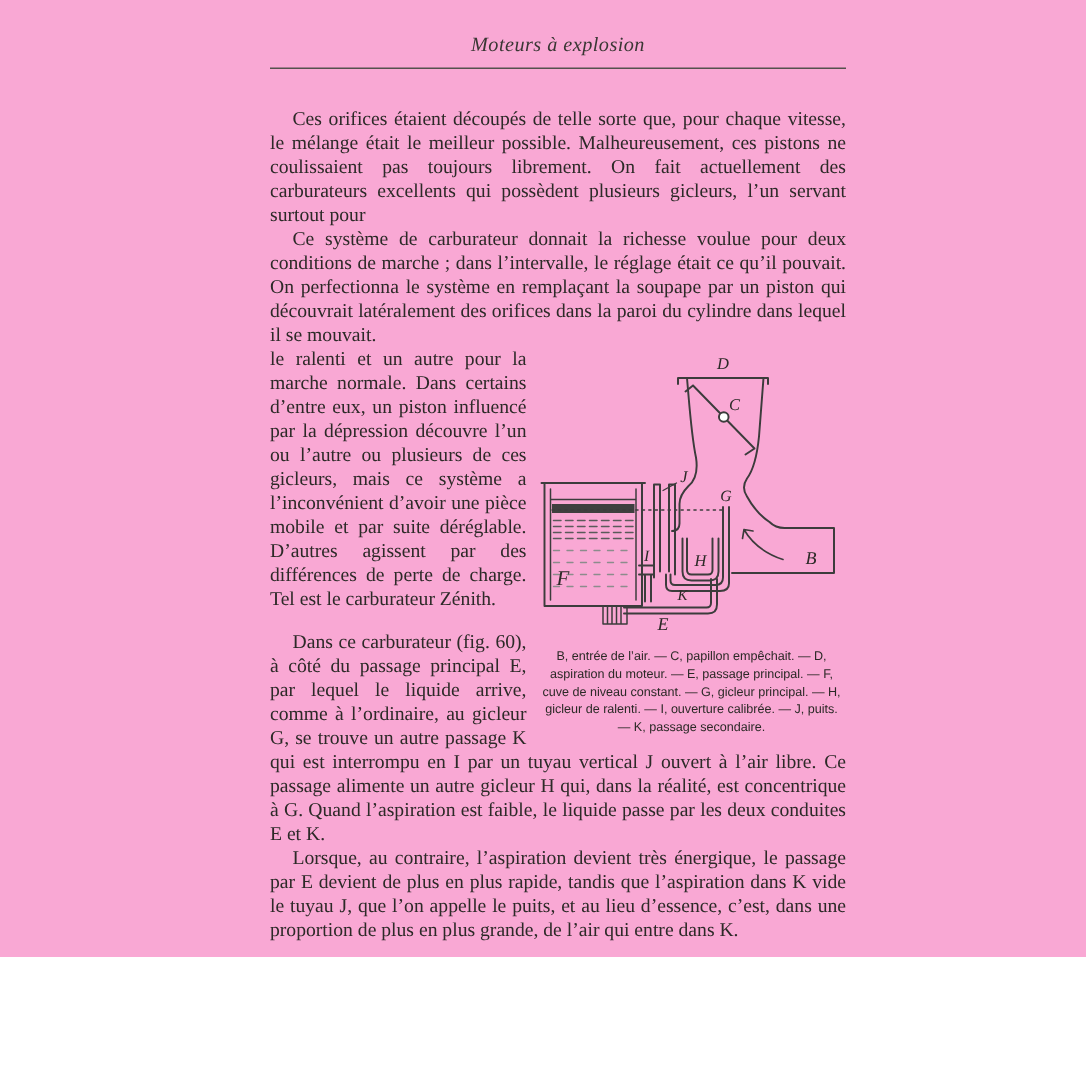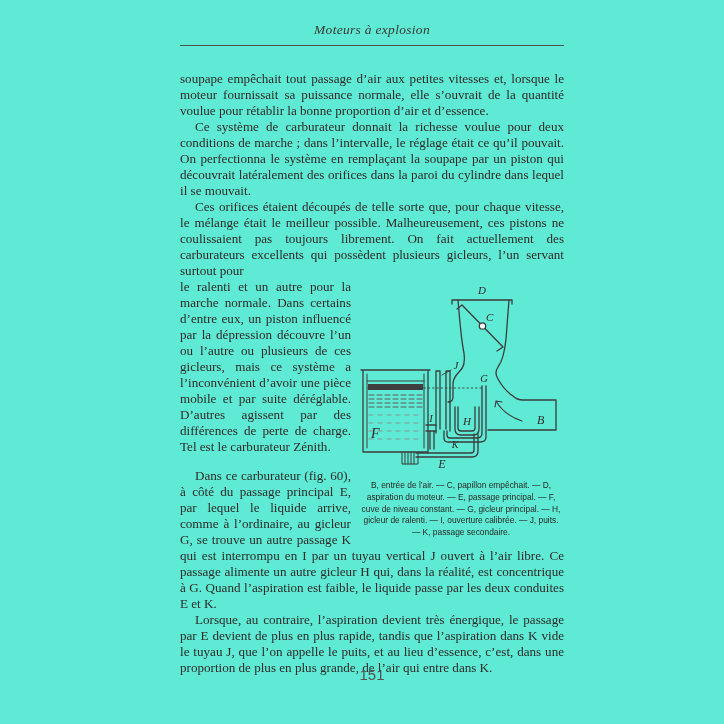--- a/index.html
+++ b/index.html
@@ -1,16 +1,16 @@
 <!DOCTYPE html>
 <html><head>
 <meta charset="utf-8">
 <style>
   html,body{margin:0;padding:0;background:#ffffff;}
-  #page{position:relative;width:724px;height:724px;background:#5eead4;overflow:hidden;
+  #page{position:relative;width:724px;height:638px;background:#f9a8d4;overflow:hidden;
         font-family:"Liberation Serif", serif;color:#2d2a28;}
   .text-col{position:absolute;left:180px;top:22px;width:384px;}
   .running-head{text-align:center;font-style:italic;font-size:13.5px;color:#3a3734;letter-spacing:.3px;}
   .head-rule{border:none;border-top:1.2px solid #55514d;margin:7px 0 0 0;}
   .body-text{margin-top:25px;font-size:13.1px;line-height:16px;text-align:justify;}
   .para{margin:0;text-indent:15px;}
   .para.first{text-indent:0;}
   figure.fig{float:right;width:206px;margin:2px 0 6px 7px;padding:0;}
   figcaption{margin-top:5px;text-align:center;font-family:"Liberation Sans", sans-serif;}
   .cap-title{font-weight:bold;font-size:9.2px;color:#1e1c1a;margin-bottom:3px;letter-spacing:.1px;}
@@ -24,25 +24,24 @@
 
 <div id="page">
 
   <div class="text-col">
 
     <div class="running-head">Moteurs à explosion</div>
     <hr class="head-rule">
 
     <div class="body-text">
 
-      <p class="para first">soupape empêchait tout passage d’air aux petites vitesses et, lorsque le moteur fournissait sa puissance normale, elle s’ouvrait de la quantité voulue pour rétablir la bonne proportion d’air et d’essence.</p>
 
-      <p class="para">Ce système de carburateur donnait la richesse voulue pour deux conditions de marche ; dans l’intervalle, le réglage était ce qu’il pouvait. On perfectionna le système en remplaçant la soupape par un piston qui découvrait latéralement des orifices dans la paroi du cylindre dans lequel il se mouvait.</p>
+      <p class="para"><span>Ces orifices étaient découpés de telle sorte que, pour chaque vitesse, le mélange était le meilleur possible. Malheureusement, ces pistons ne coulissaient pas toujours librement. On fait actuellement des carburateurs excellents qui possèdent plusieurs gicleurs, l’un servant surtout pour </span></p>
 
-      <p class="para"><span>Ces orifices étaient découpés de telle sorte que, pour chaque vitesse, le mélange était le meilleur possible. Malheureusement, ces pistons ne coulissaient pas toujours librement. On fait actuellement des carburateurs excellents qui possèdent plusieurs gicleurs, l’un servant surtout pour </span></p><figure class="fig">
+      <p class="para">Ce système de carburateur donnait la richesse voulue pour deux conditions de marche ; dans l’intervalle, le réglage était ce qu’il pouvait. On perfectionna le système en remplaçant la soupape par un piston qui découvrait latéralement des orifices dans la paroi du cylindre dans lequel il se mouvait.</p><figure class="fig">
         <svg width="206" height="190" viewBox="0 0 206 190">
           <g stroke="#3c3c3c" stroke-width="1.3" fill="none" stroke-linecap="round" stroke-linejoin="round">
 
             <path d="M94,19 H154 M94,19 V23 M154,19 V23"></path>
 
             <path d="M100,19 C102,42 103,58 106,72 Q108,85 101,91 Q95,97 95,103 V116 Q95,121 90,121 H92"></path>
 
             <path d="M151,19 L148,58 Q146,78 140,86 Q136,92 140,98 Q146,109 155,115 Q159,119 165,119 H198 V149 H130"></path>
 
             <path d="M104,24 L145,66 M104,24 l-5,4 M145,66 l-6,4"></path>

